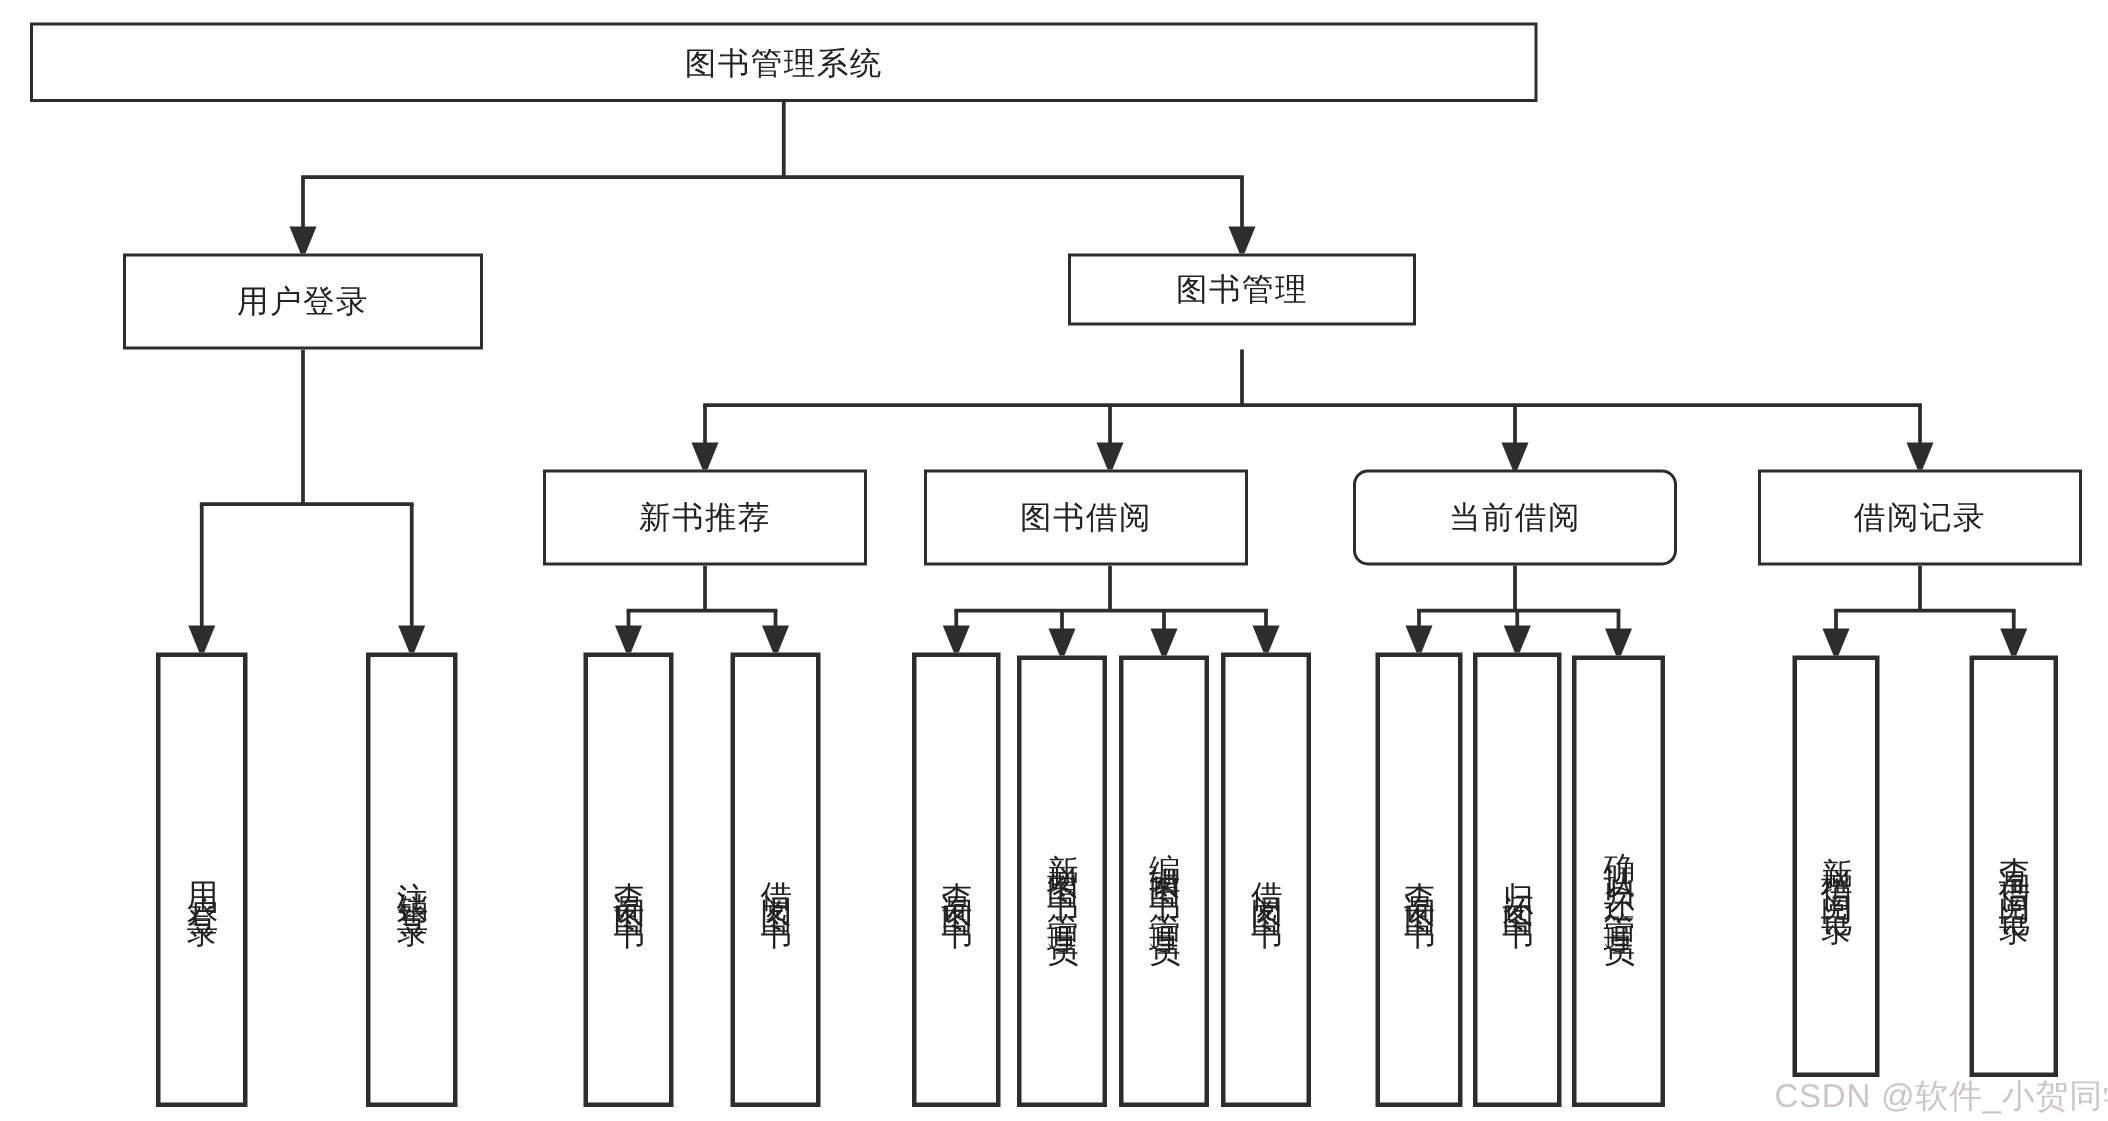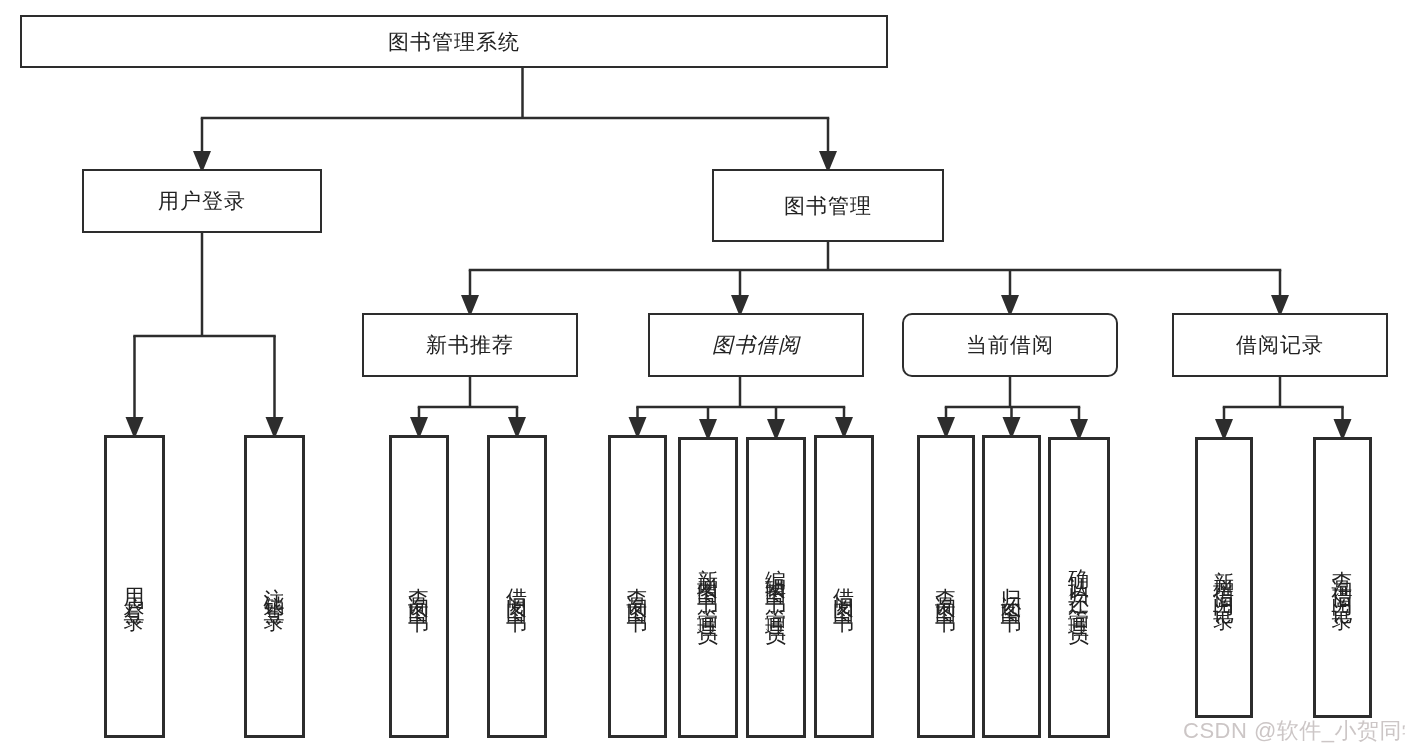--- a/index.html
+++ b/index.html
@@ -103,33 +103,33 @@
       <line x1="1079" y1="407" x2="1079" y2="421" stroke="#2d2d2d" stroke-width="2.5"></line>
       <polygon points="1079,441 1070,419 1088,419" fill="#2d2d2d"></polygon>
       <line x1="1280" y1="377" x2="1280" y2="407" stroke="#2d2d2d" stroke-width="2.5"></line>
       <line x1="1222.75" y1="407" x2="1343.75" y2="407" stroke="#2d2d2d" stroke-width="2.5"></line>
       <line x1="1224" y1="407" x2="1224" y2="421" stroke="#2d2d2d" stroke-width="2.5"></line>
       <polygon points="1224,441 1215,419 1233,419" fill="#2d2d2d"></polygon>
       <line x1="1342.5" y1="407" x2="1342.5" y2="421" stroke="#2d2d2d" stroke-width="2.5"></line>
       <polygon points="1342.5,441 1333.5,419 1351.5,419" fill="#2d2d2d"></polygon>
     </svg>
   <div id="nodes-layer">
-      <div class="node h" style="left: 20px; top: 15px; width: 868px; height: 53px; border-color: rgb(45, 45, 45); background: rgb(255, 255, 255); color: rgb(34, 34, 34);">
+      <div class="node h" style="left: 20px; top: 15px; width: 1005px; height: 53px; border-color: rgb(45, 45, 45); background: rgb(255, 255, 255); color: rgb(34, 34, 34);">
         <span class="label">图书管理系统</span>
       </div>
       <div class="node h" style="left: 82px; top: 169px; width: 240px; height: 64px; border-color: rgb(45, 45, 45); background: rgb(255, 255, 255); color: rgb(34, 34, 34);">
         <span class="label">用户登录</span>
       </div>
-      <div class="node h" style="left: 712px; top: 169px; width: 232px; height: 73px; border-color: rgb(45, 45, 45); background: rgb(255, 255, 255); color: rgb(34, 34, 34);">
+      <div class="node h" style="left: 712px; top: 169px; width: 232px; height: 48px; border-color: rgb(45, 45, 45); background: rgb(255, 255, 255); color: rgb(34, 34, 34);">
         <span class="label">图书管理</span>
       </div>
       <div class="node h" style="left: 362px; top: 313px; width: 216px; height: 64px; border-color: rgb(45, 45, 45); background: rgb(255, 255, 255); color: rgb(34, 34, 34); text-align: center;">
         <span class="label">新书推荐</span>
       </div>
-      <div class="node h" style="left: 648px; top: 313px; width: 216px; height: 64px; border-color: rgb(45, 45, 45); background: rgb(255, 255, 255); color: rgb(34, 34, 34); font-style: italic;">
+      <div class="node h" style="left: 616px; top: 313px; width: 216px; height: 64px; border-color: rgb(45, 45, 45); background: rgb(255, 255, 255); color: rgb(34, 34, 34);">
         <span class="label">图书借阅</span>
       </div>
       <div class="node h" style="left: 902px; top: 313px; width: 216px; height: 64px; border-color: rgb(45, 45, 45); background: rgb(255, 255, 255); color: rgb(34, 34, 34); border-radius: 10px;">
         <span class="label">当前借阅</span>
       </div>
       <div class="node h" style="left: 1172px; top: 313px; width: 216px; height: 64px; border-color: rgb(45, 45, 45); background: rgb(255, 255, 255); color: rgb(34, 34, 34);">
         <span class="label">借阅记录</span>
       </div>
       <div class="node v" style="left: 104px; top: 435px; width: 61px; height: 303px; border-color: rgb(45, 45, 45); background: rgb(255, 255, 255); color: rgb(34, 34, 34);">
         <span class="label">用户登录</span>

